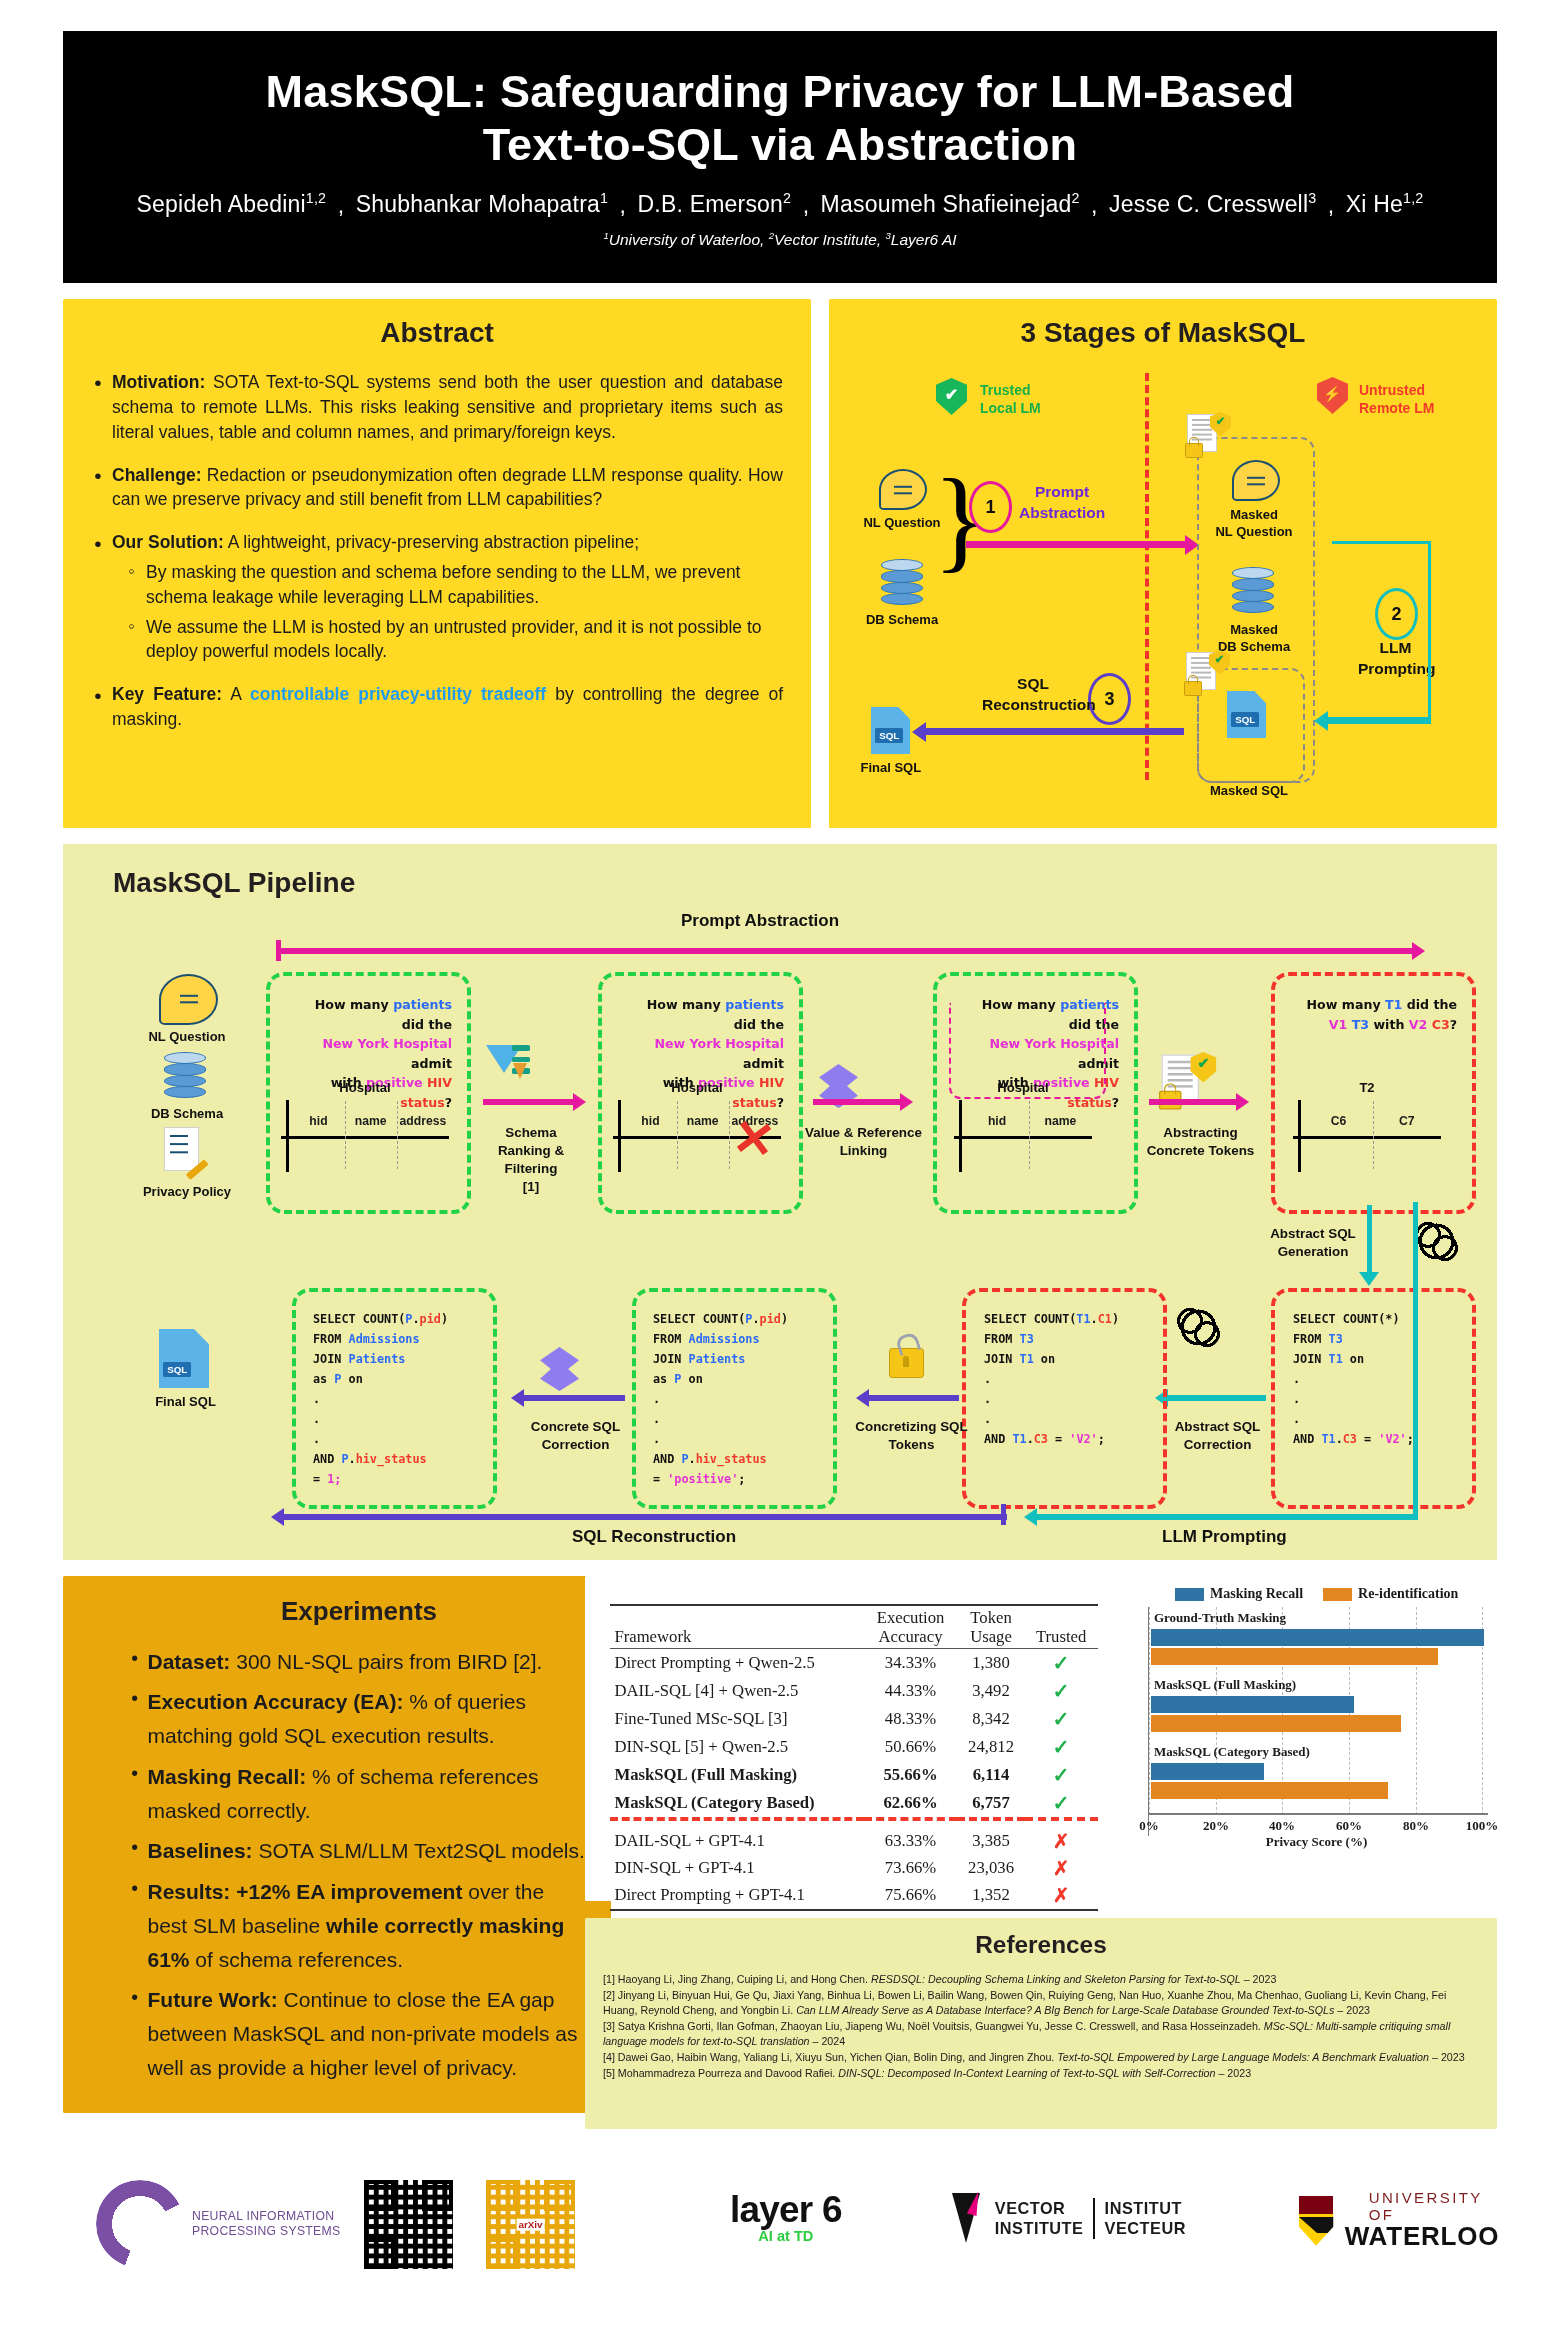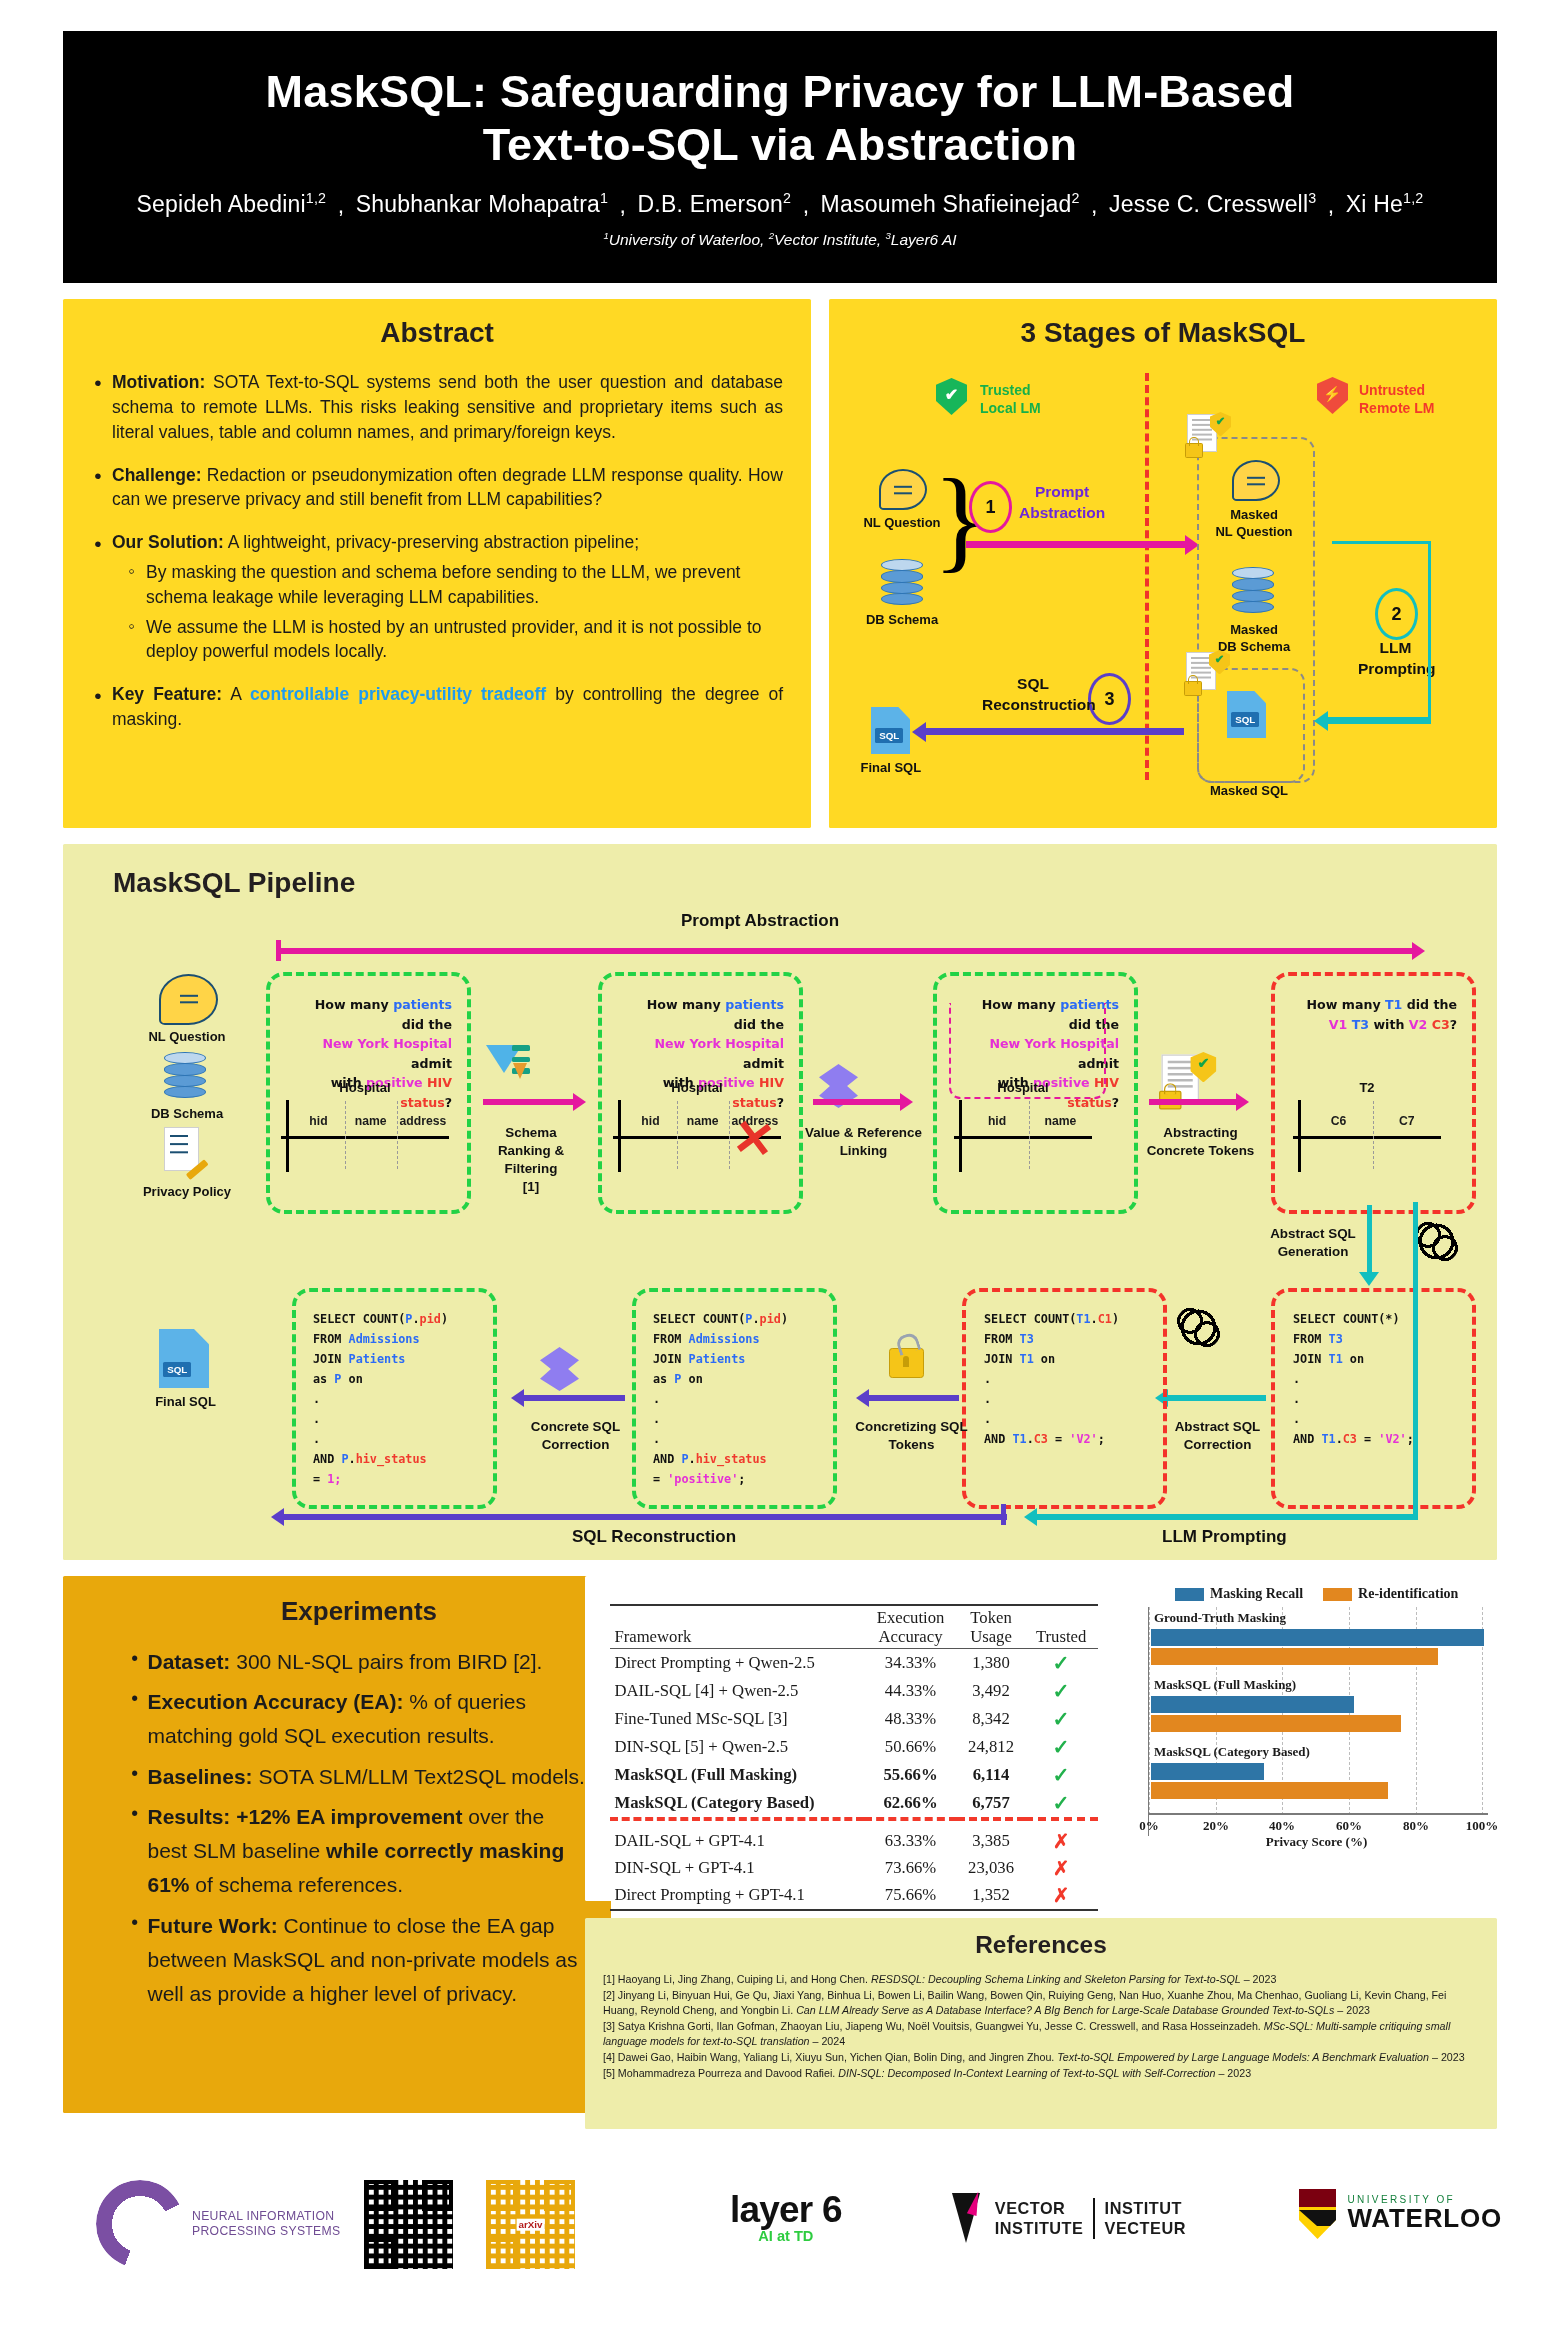--- a/index.html
+++ b/index.html
@@ -192,21 +192,21 @@
   .vmark:after{content:"";position:absolute;left:21px;top:-1.6px;width:0;height:0;
      border-left:5.7px solid transparent;border-right:5.7px solid transparent;border-bottom:24.4px solid #e6007e;transform:rotate(16deg);}
   .vtxt{font-size:16.3px;font-weight:bold;line-height:1.25;letter-spacing:0.5px;}
   .vdiv{width:1.6px;height:41px;background:#111;}
   .waterloo{position:absolute;left:1236px;top:42px;display:flex;align-items:center;gap:11.4px;}
   .shield-w{width:37px;height:50px;background:#FFD100;position:relative;
             clip-path:polygon(0 0,100% 0,100% 62%,50% 100%,0 62%);}
   .shield-w:before{content:"";position:absolute;left:0;top:0;width:100%;height:18px;background:#7b0010;}
   .shield-w:after{content:"";position:absolute;left:0;top:21px;width:100%;height:0;
             border-left:18.7px solid transparent;border-right:18.7px solid transparent;border-top:16.3px solid #111;}
-  .wtxt .w1{font-size:10px;letter-spacing:2.4px;color:#15803d;}
+  .wtxt .w1{font-size:15px;letter-spacing:2.4px;color:#7f1d1d;margin-left:24px;}
   .wtxt .w2{font-size:26px;font-weight:bold;letter-spacing:0.8px;color:#111;margin-top:-1.6px;}
 </style>
 </head>
 <body>
 
 <div class="poster">
 
   <div class="header">
     <div class="title">
       <div>MaskSQL: Safeguarding Privacy for LLM-Based</div>
@@ -579,20 +579,21 @@
     <div class="hb l" style="--c:#12bfbf;left:973px;top:670px;width:382px;background:#12bfbf;"></div>
     <div style="position:absolute;left:1350px;top:358px;width:4.9px;height:316px;background:#12bfbf;"></div>
     <div class="pipelbl" style="left:1099px;top:683px;">LLM Prompting</div>
   </div>
 
   <div class="panel p-amber" id="experiments">
     <div class="sec-title">Experiments</div>
     <ul class="exp-list" id="exp-list">
         <li><b>Dataset:</b> 300 NL-SQL pairs from BIRD [2].</li>
         <li><b>Execution Accuracy (EA):</b> % of queries matching gold SQL execution results.</li>
+        <li><b>Masking Recall:</b> % of schema references masked correctly.</li>
         <li><b>Baselines:</b> SOTA SLM/LLM Text2SQL models.</li>
         <li><b>Results: +12% EA improvement</b> over the best SLM baseline <b>while correctly masking 61%</b> of schema references.</li>
         <li><b>Future Work:</b> Continue to close the EA gap between MaskSQL and non-private models as well as provide a higher level of privacy.</li>
       </ul>
   </div>
 
   <div class="panel" id="results">
     <table class="res">
       <thead>
         <tr class="rule-top">

